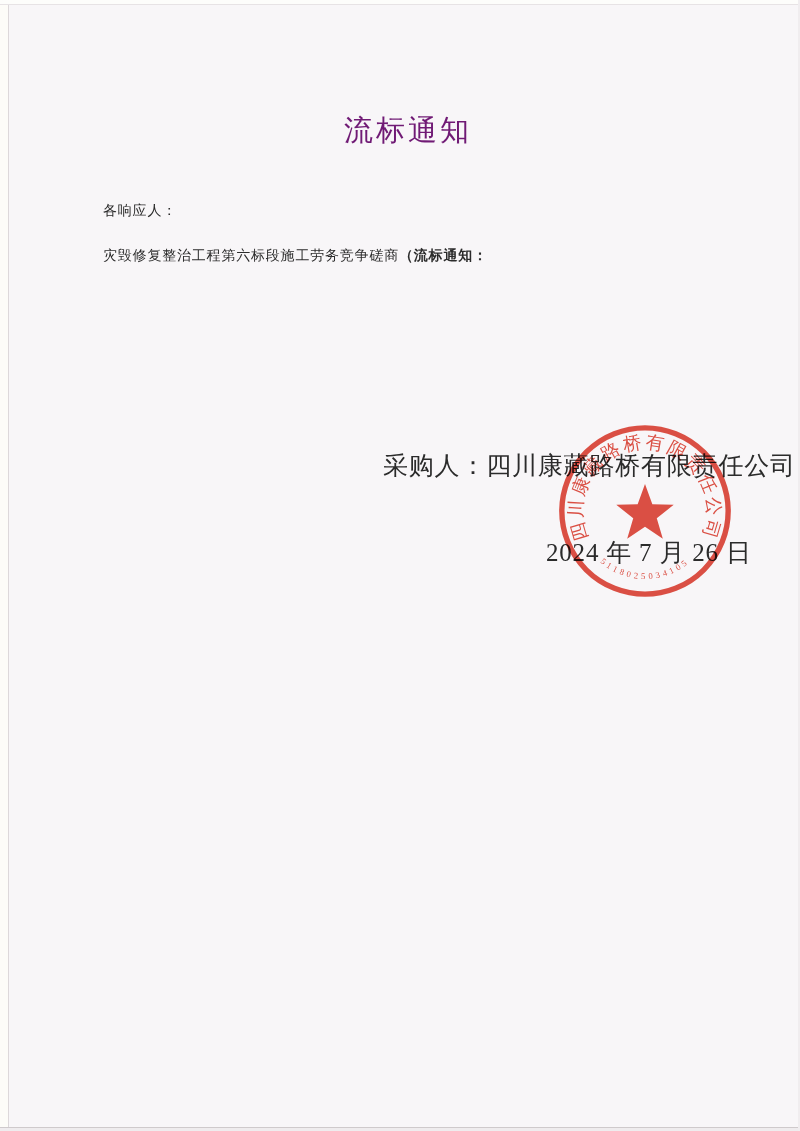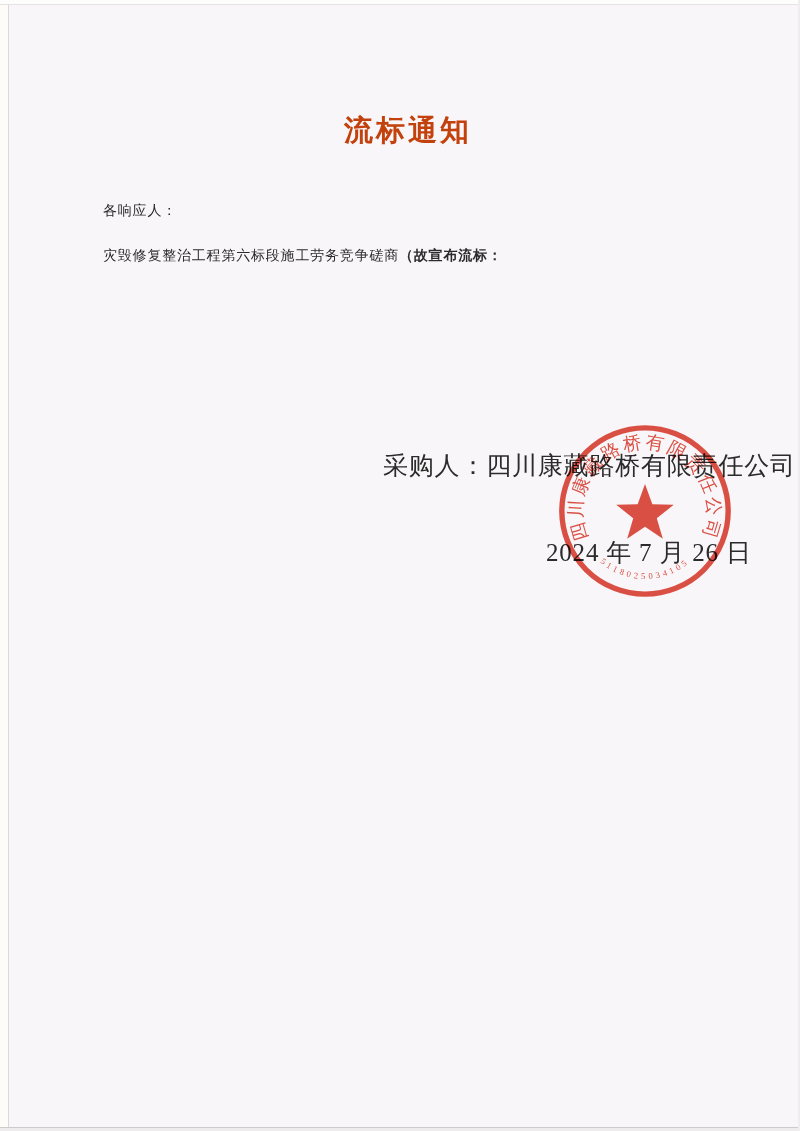--- a/index.html
+++ b/index.html
@@ -10,22 +10,22 @@
     color:#2b2b2b;
   }
   
   .edge-left{position:absolute;left:0;top:0;bottom:0;width:8px;background:#fdfcf8;border-right:1px solid #ddd8da;}
   .edge-top{position:absolute;left:0;top:0;right:0;height:4px;background:#fdfdfb;border-bottom:1px solid #e7e3e5;}
   .edge-bottom{position:absolute;left:0;bottom:0;right:0;height:3px;background:#efecee;border-top:1px solid #cfcacc;}
   .edge-right{position:absolute;right:0;top:0;bottom:0;width:2px;background:#f0edef;}
 
   .doc-title{
     position:absolute;left:0;right:0;top:111px;
-    text-align:center;font-size:29px;font-weight:700;letter-spacing:3px;
-    color:#c2410c;
+    text-align:center;font-size:29px;font-weight:400;letter-spacing:3px;
+    color:#701a75;
     padding-left:16px;
   }
   .body-block{
     position:absolute;left:103px;top:188px;width:630px;
     font-size:14px;line-height:45px;letter-spacing:0.8px;white-space:nowrap;
   }
   .body-line{height:45px;}
   .body-line.indent{padding-left:28px;}
   .bold{font-weight:700;}
   .sign-line{
@@ -48,21 +48,21 @@
 <div class="edge-bottom"></div>
 <div class="edge-right"></div>
 
 <div class="doc-title">流标通知</div>
 
 <div class="body-block">
   <div class="body-line">
     <span>各响应人：</span>
   </div>
 
-    <div class="body-line"><span>灾毁修复整治工程第六标段施工劳务竞争磋商</span><span class="bold">（故宣布流标：</span></div>
+    <div class="body-line"><span>灾毁修复整治工程第六标段施工劳务竞争磋商</span><span class="bold">（流标通知：</span></div>
   </div>
 
 <div class="sign-line purchaser-line">采购人：四川康藏路桥有限责任公司</div>
 <div class="sign-line date-line">2024 年 7 月 26 日</div>
 
 <svg class="seal" viewBox="0 0 200 200" aria-hidden="true">
   <circle cx="100" cy="100" r="77" fill="none" stroke-width="5" stroke="#dd3a2c"></circle>
   <polygon points="100,75 106.8,93.7 126.6,94.3 110.9,106.6 116.5,125.7 100,114.5 83.5,125.7 89.1,106.6 73.4,94.3 93.2,93.7" fill="#dd3a2c"></polygon>
   <defs>
     <path id="sealArcTop" d="M 47.4 124.5 A 58 58 0 1 1 152.6 124.5" fill="none"></path>

